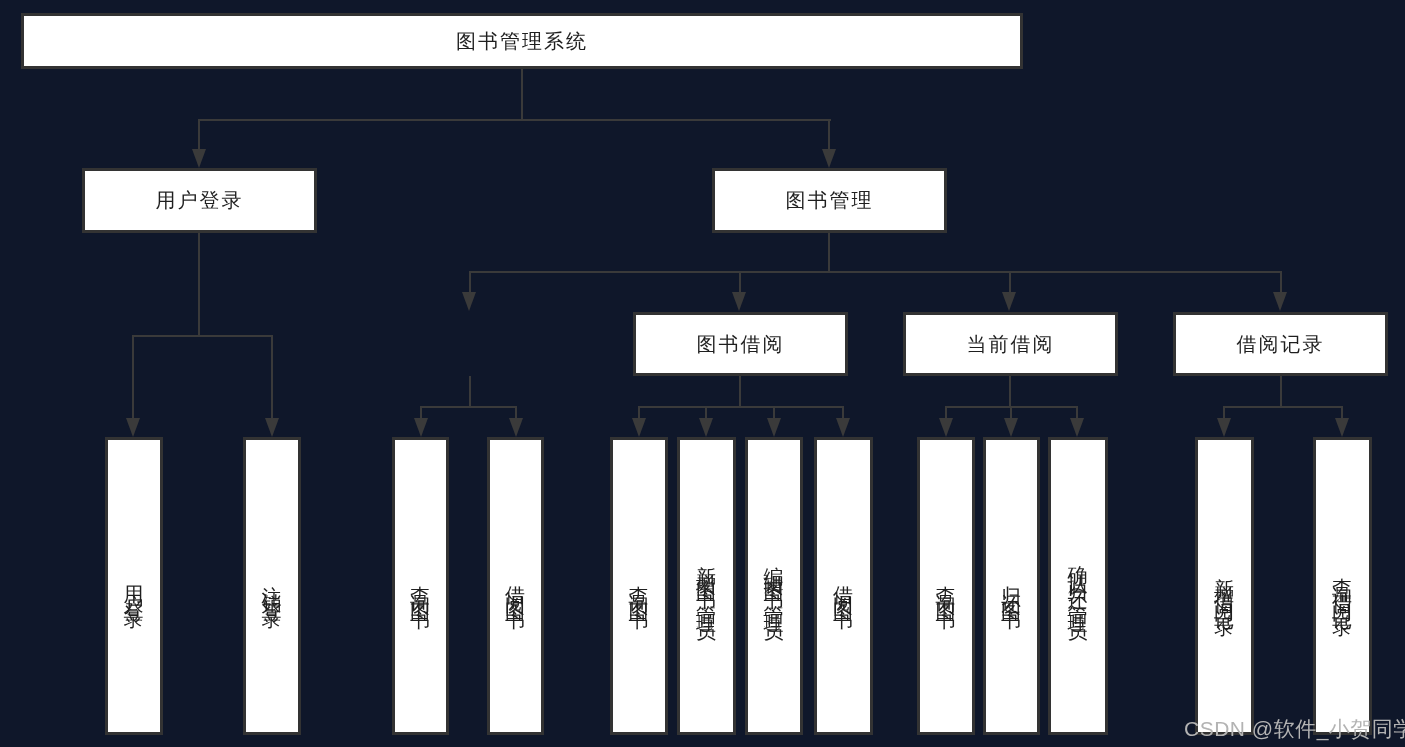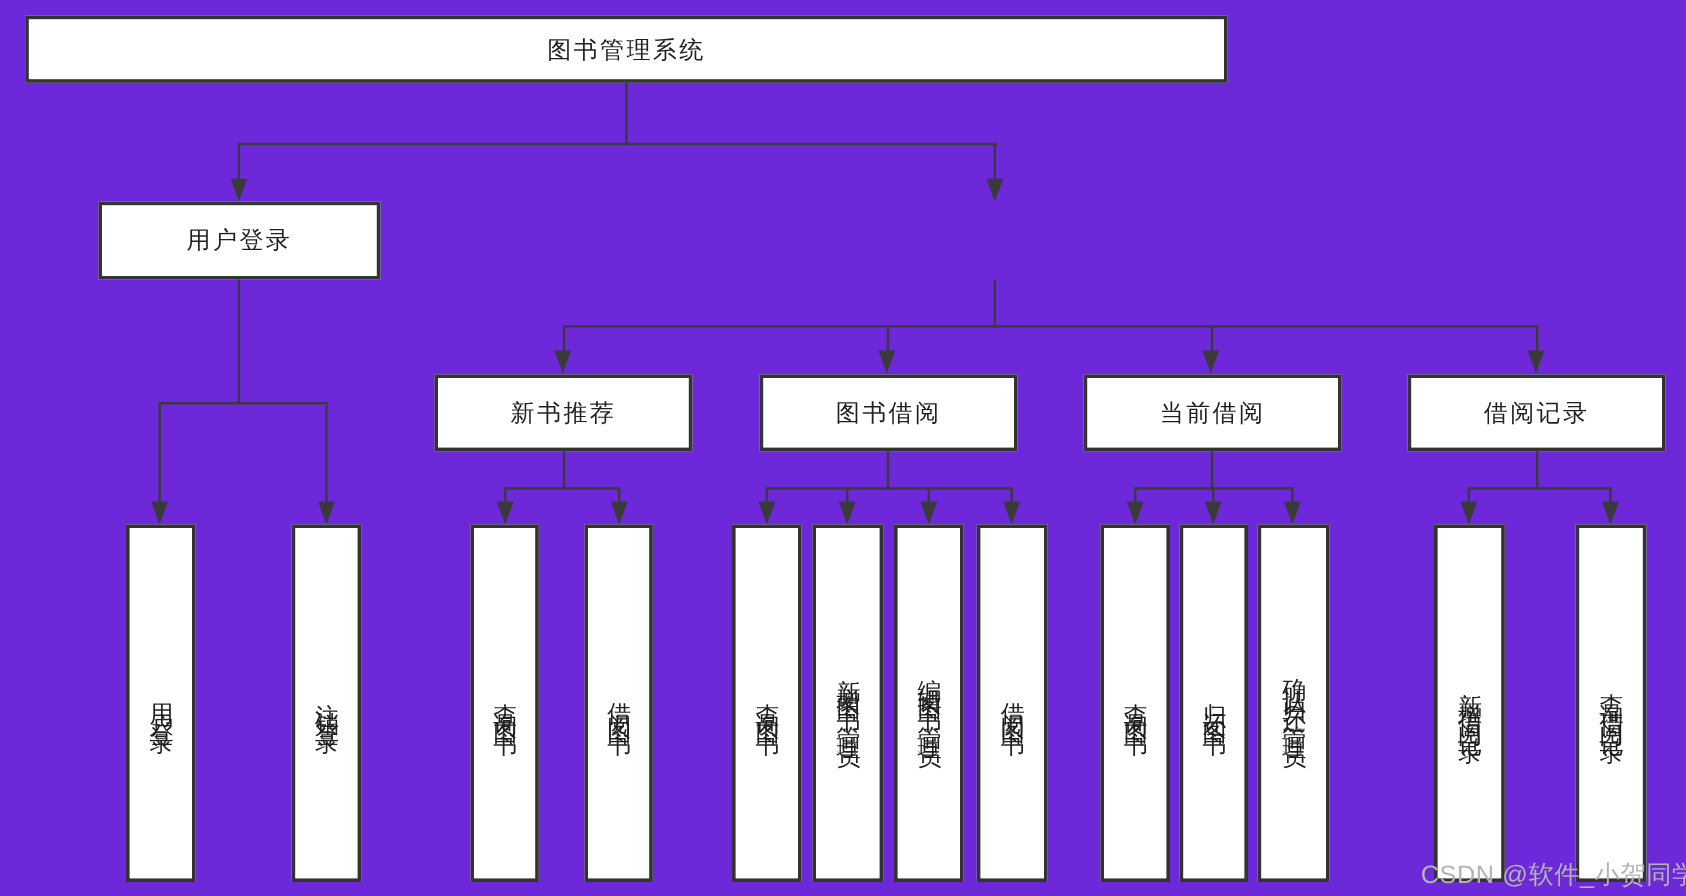--- a/index.html
+++ b/index.html
@@ -4,21 +4,21 @@
 <style>
   html, body { margin: 0; padding: 0; }
   body {
     font-family: "Liberation Sans", "DejaVu Sans", sans-serif;
     background: #ffffff;
   }
   .canvas {
     position: relative;
     width: 1405px;
     height: 747px;
-    background: #6d28d9;
+    background: #0f172a;
     overflow: hidden;
   }
   
   .node {
     position: absolute;
     box-sizing: border-box;
     border: 3px solid #333333;
     background: #ffffff;
     display: flex;
     align-items: center;
@@ -69,42 +69,42 @@
   <div class="vl" style="left:521px; top:69px; height:52px;"></div>
   <div class="hl" style="left:198px; top:119px; width:633px;"></div>
   <div class="vl" style="left:198px; top:121px; height:29px;"></div>
   <div class="ah" style="left:192px; top:149px;"></div>
   <div class="vl" style="left:828px; top:121px; height:29px;"></div>
   <div class="ah" style="left:822px; top:149px;"></div>
 
   <div class="node h" style="left:82px; top:168px; width:235px; height:65px;">
     <span>用户登录</span>
   </div>
+  <div class="node h" style="left:712px; top:168px; width:235px; height:65px;">
+    <span>图书管理</span>
+  </div>
 
   <div class="vl" style="left:198px; top:233px; height:104px;"></div>
   <div class="hl" style="left:132px; top:335px; width:141px;"></div>
   <div class="vl" style="left:132px; top:337px; height:82px;"></div>
   <div class="ah" style="left:126px; top:418px;"></div>
   <div class="vl" style="left:271px; top:337px; height:82px;"></div>
   <div class="ah" style="left:265px; top:418px;"></div>
 
   <div class="vl" style="left:828px; top:233px; height:40px;"></div>
   <div class="hl" style="left:469px; top:271px; width:813px;"></div>
   <div class="vl" style="left:469px; top:273px; height:20px;"></div>
   <div class="ah" style="left:462px; top:292px;"></div>
   <div class="vl" style="left:739px; top:273px; height:20px;"></div>
   <div class="ah" style="left:732px; top:292px;"></div>
   <div class="vl" style="left:1009px; top:273px; height:20px;"></div>
   <div class="ah" style="left:1002px; top:292px;"></div>
   <div class="vl" style="left:1280px; top:273px; height:20px;"></div>
   <div class="ah" style="left:1273px; top:292px;"></div>
 
-  <div class="node h" style="left:362px; top:312px; width:215px; height:64px;">
-    <span>新书推荐</span>
-  </div>
   <div class="node h" style="left:633px; top:312px; width:215px; height:64px;font-family:Liberation Serif, serif;">
     <span>图书借阅</span>
   </div>
   <div class="node h" style="left:903px; top:312px; width:215px; height:64px;">
     <span>当前借阅</span>
   </div>
   <div class="node h" style="left:1173px; top:312px; width:215px; height:64px;">
     <span>借阅记录</span>
   </div>
 

